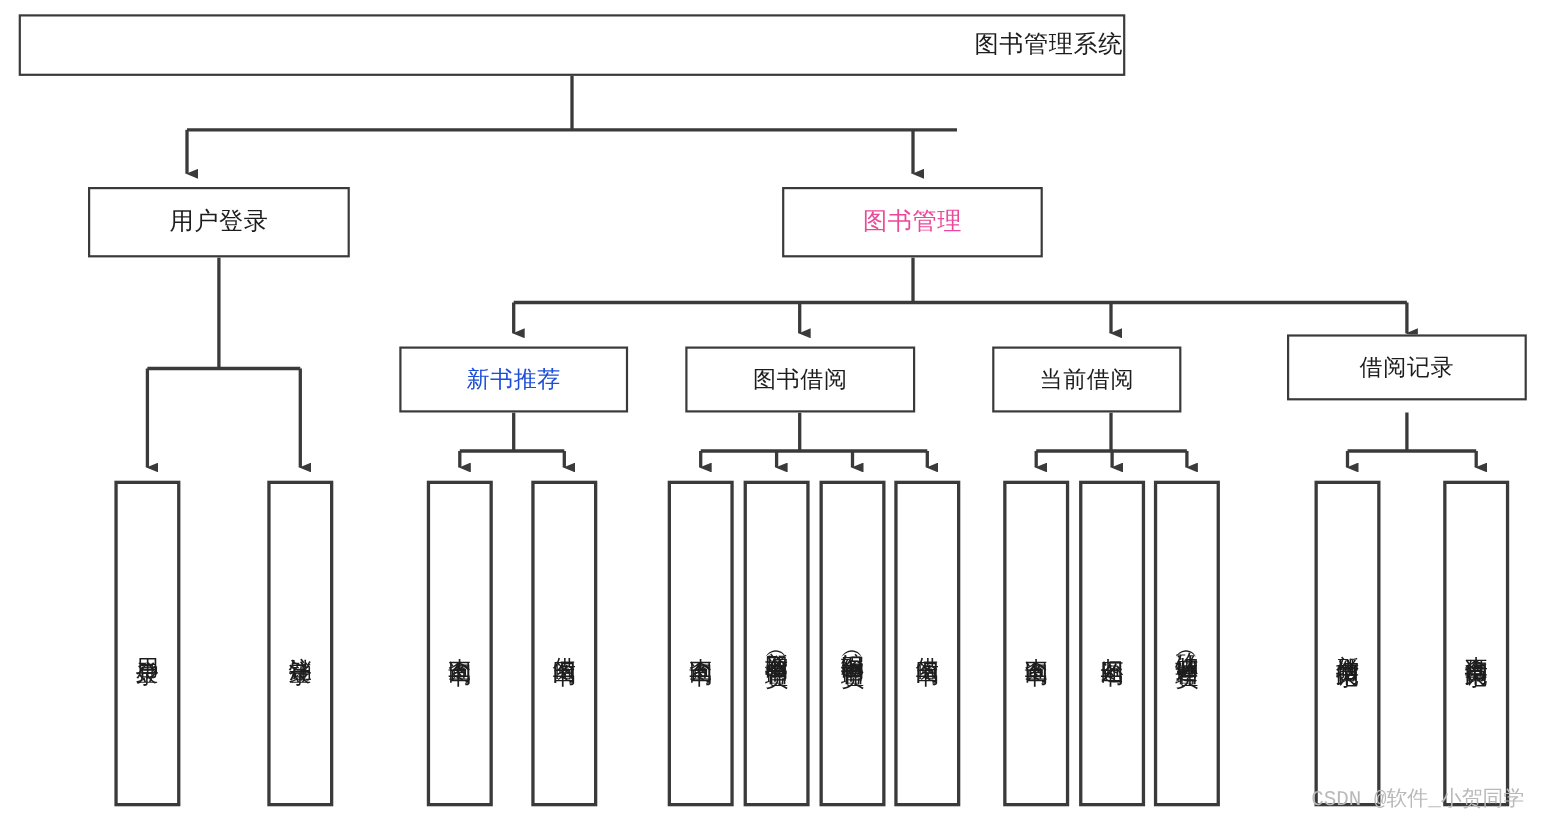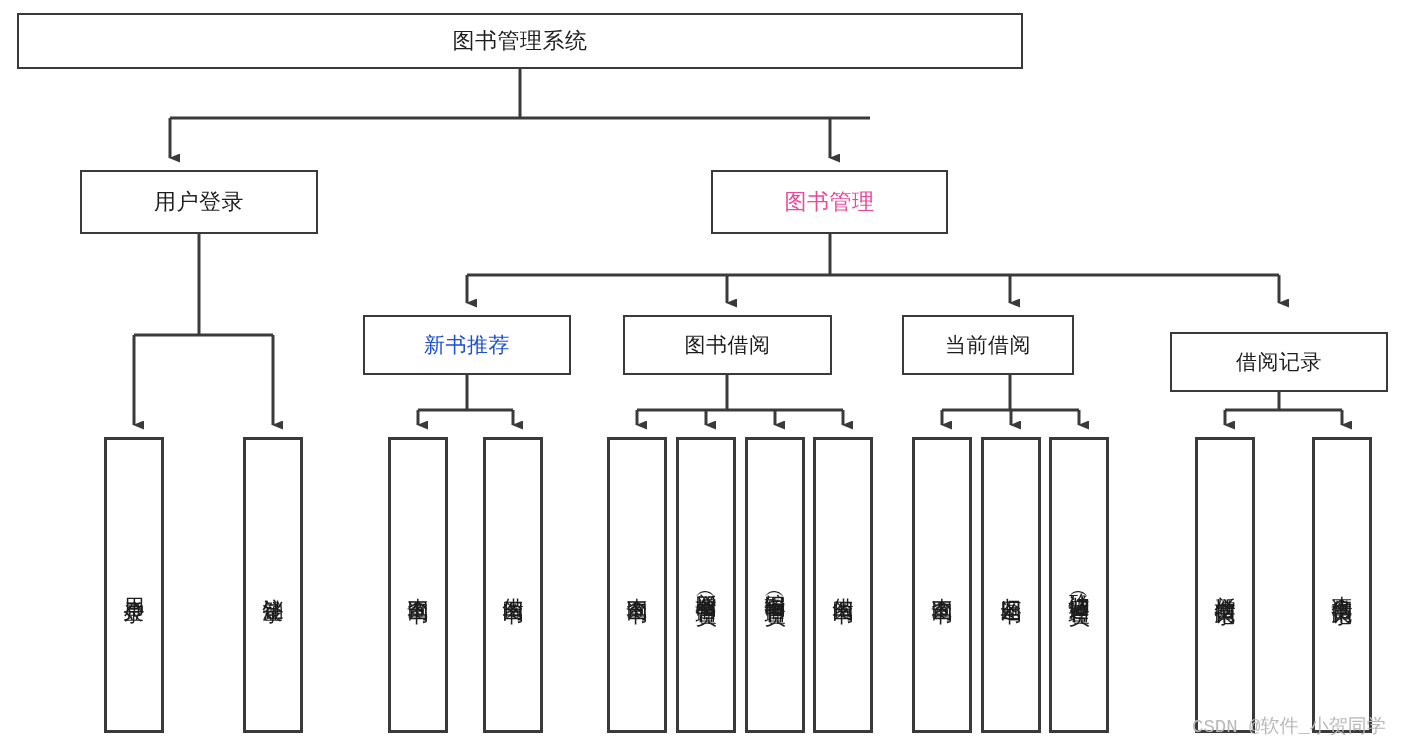--- a/index.html
+++ b/index.html
@@ -117,41 +117,41 @@
       <path d="M1011,410 L1011,425" marker-end="url(#arrowhead)"></path>
       <path d="M1079,410 L1079,425" marker-end="url(#arrowhead)"></path>
 
       <path d="M1279,375 L1279,410"></path>
       <path d="M1225,410 L1342,410"></path>
       <path d="M1225,410 L1225,425" marker-end="url(#arrowhead)"></path>
       <path d="M1342,410 L1342,425" marker-end="url(#arrowhead)"></path>
     </g>
   </svg>
 
-  <div class="node-box root" style="left: 17px; top: 13px; width: 1006px; height: 56px; border-color: rgb(58, 58, 58); background: rgb(255, 255, 255);">
+  <div class="node-box root" style="left: 17px; top: 13px; width: 1006px; height: 56px; border-color: rgb(58, 58, 58); background: rgb(255, 255, 255); justify-content: flex-end;">
     <span class="node-label" style="color: rgb(29, 29, 29);">图书管理系统</span>
   </div>
 
   <div class="node-box level1" style="left: 80px; top: 170px; width: 238px; height: 64px; border-color: rgb(58, 58, 58); background: rgb(255, 255, 255);">
     <span class="node-label" style="color: rgb(29, 29, 29);">用户登录</span>
   </div>
   <div class="node-box level1" style="left: 711px; top: 170px; width: 237px; height: 64px; border-color: rgb(58, 58, 58); background: rgb(255, 255, 255);">
     <span class="node-label" style="color: #ec4899;">图书管理</span>
   </div>
 
   <div class="node-box level2" style="left: 363px; top: 315px; width: 208px; height: 60px; border-color: rgb(58, 58, 58); background: rgb(255, 255, 255);">
     <span class="node-label" style="color: #1d4ed8;">新书推荐</span>
   </div>
   <div class="node-box level2" style="left: 623px; top: 315px; width: 209px; height: 60px; border-color: rgb(58, 58, 58); background: rgb(255, 255, 255);">
     <span class="node-label" style="color: rgb(29, 29, 29);">图书借阅</span>
   </div>
   <div class="node-box level2" style="left: 902px; top: 315px; width: 172px; height: 60px; border-color: rgb(58, 58, 58); background: rgb(255, 255, 255);">
     <span class="node-label" style="color: rgb(29, 29, 29);">当前借阅</span>
   </div>
-  <div class="node-box level2" style="left: 1170px; top: 332px; width: 218px; height: 60px; border-color: rgb(58, 58, 58); background: rgb(255, 255, 255);">
+  <div class="node-box level2" style="left: 1170px; top: 304px; width: 218px; height: 60px; border-color: rgb(58, 58, 58); background: rgb(255, 255, 255);">
     <span class="node-label" style="color: rgb(29, 29, 29);">借阅记录</span>
   </div>
 
   <div class="node-box leaf" style="left: 104px; top: 437px; width: 60px; height: 296px; border-color: rgb(58, 58, 58); background: rgb(255, 255, 255);">
     <span class="node-label" style="color: rgb(29, 29, 29);">用户登录</span>
   </div>
   <div class="node-box leaf" style="left: 243px; top: 437px; width: 60px; height: 296px; border-color: rgb(58, 58, 58); background: rgb(255, 255, 255);">
     <span class="node-label" style="color: rgb(29, 29, 29);">注销登录</span>
   </div>
   <div class="node-box leaf" style="left: 388px; top: 437px; width: 60px; height: 296px; border-color: rgb(58, 58, 58); background: rgb(255, 255, 255);">

